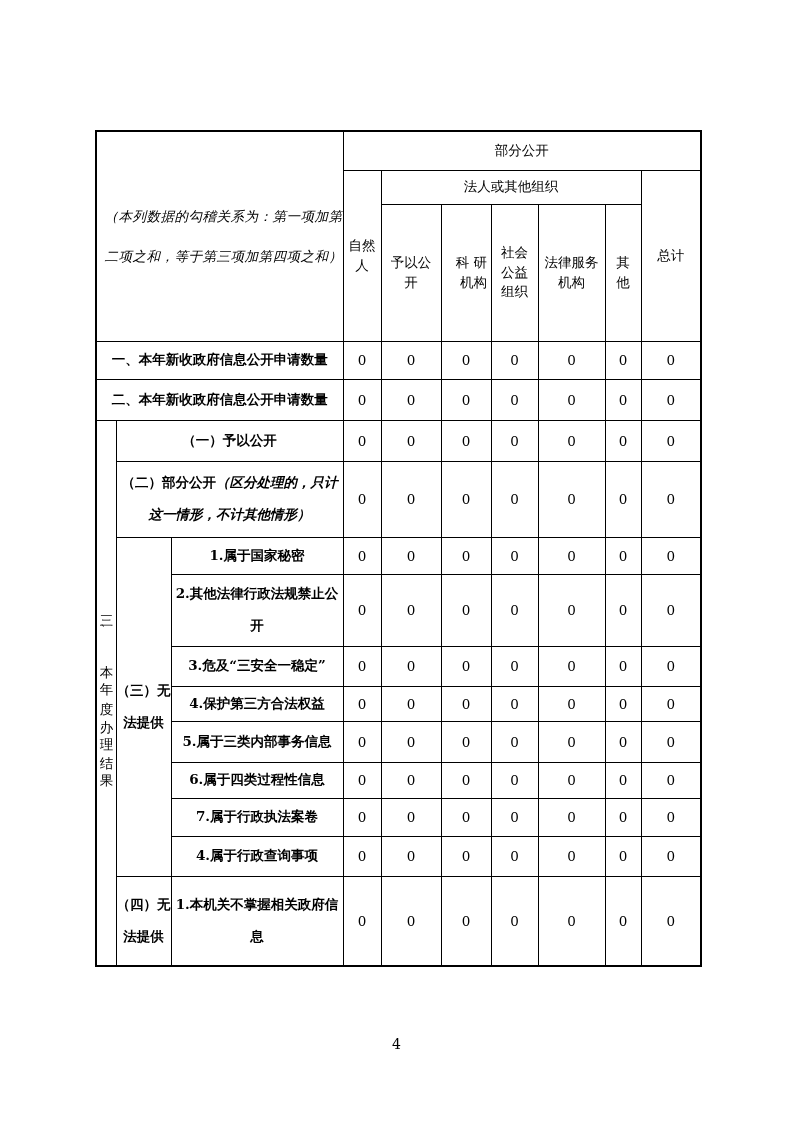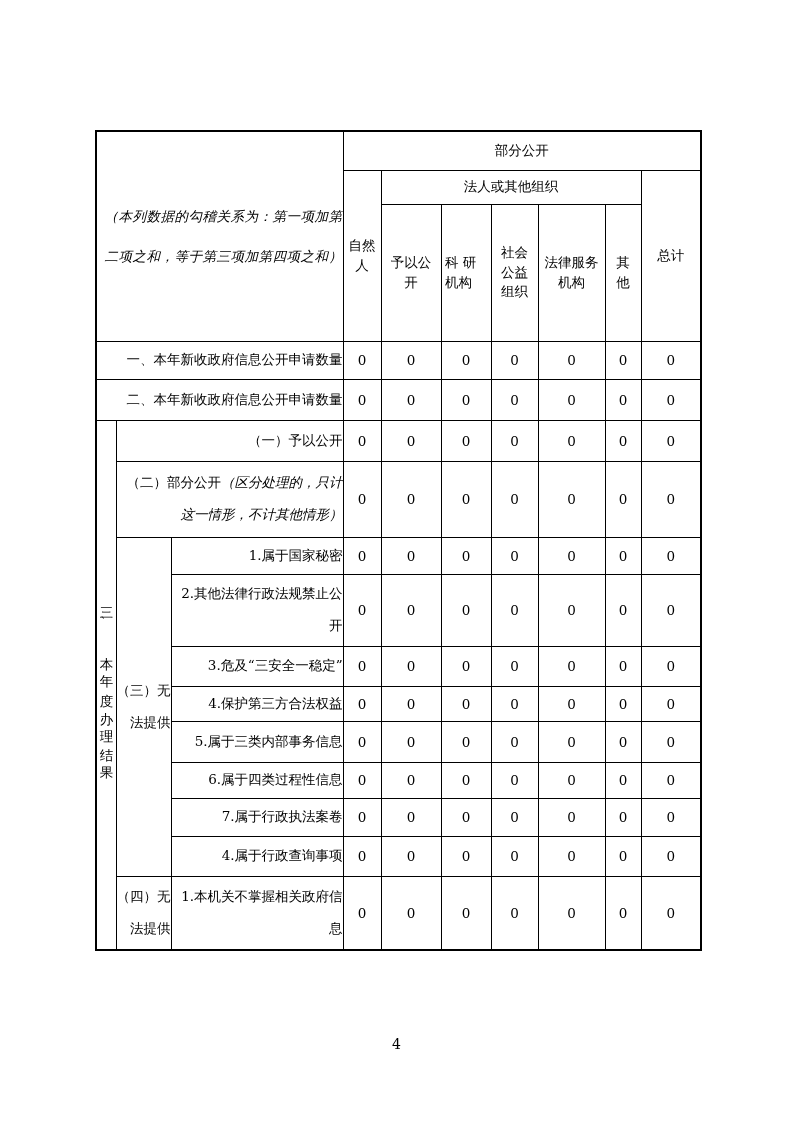--- a/index.html
+++ b/index.html
@@ -4,27 +4,27 @@
 <style>
   html,body{margin:0;padding:0;background:#fff;}
   .page{position:relative;width:793px;height:1122px;background:#ffffff;overflow:hidden;
         font-family:"DejaVu Serif","Liberation Serif",serif;color:#000;}
   table.stat{position:absolute;left:95px;top:130px;width:605px;border-collapse:collapse;
              table-layout:fixed;border:2.5px solid #000;}
   table.stat td{border:1.5px solid #000;padding:0;font-size:13.5px;color:#000;overflow:hidden;}
   
   td.hc{text-align:center;vertical-align:middle;line-height:1.45;}
   .inner{margin:8px auto;text-align:center;}
-  .w1{width:16px}.w2{width:30px}.w2r{width:42px;text-align:left;}
+  .w1{width:16px}.w2{width:30px}.w2r{width:42px;text-align:right;}
   .w3{width:44px}.w4{width:57px}
   
   td.note-cell{font-style:italic;text-align:right;vertical-align:middle;
                line-height:40px;padding:14px 9px 0 9px;font-size:13.5px;letter-spacing:0.5px;}
   
-  td.lbl{text-align:right;vertical-align:middle;line-height:2.35;padding:8px 3px 0 5px;}
+  td.lbl{text-align:center;vertical-align:middle;line-height:2.35;padding:8px 3px 0 5px;font-weight:bold;}
   td.lbl .kai{font-style:italic;}
   
   td.vert{vertical-align:middle;text-align:center;}
   td.vert .inner-v{writing-mode:vertical-lr;text-orientation:upright;
                    letter-spacing:1.35em;line-height:1;margin:0 auto;font-size:13.5px;}
   
   td.v{text-align:center;vertical-align:middle;font-size:14.5px;padding-top:10px;}
   .page-num{position:absolute;left:0;right:0;top:1036px;text-align:center;font-size:14px;}
 </style>
 </head>
@@ -195,21 +195,21 @@
         <td class="lbl">4.属于行政查询事项</td>
         <td class="v">0</td>
         <td class="v">0</td>
         <td class="v">0</td>
         <td class="v">0</td>
         <td class="v">0</td>
         <td class="v">0</td>
         <td class="v">0</td>
       </tr>
 
-      <tr style="height:74px">
+      <tr style="height:90px">
         <td class="lbl">（四）无法提供</td>
         <td class="lbl">1.本机关不掌握相关政府信息</td>
         <td class="v">0</td>
         <td class="v">0</td>
         <td class="v">0</td>
         <td class="v">0</td>
         <td class="v">0</td>
         <td class="v">0</td>
         <td class="v">0</td>
       </tr>

